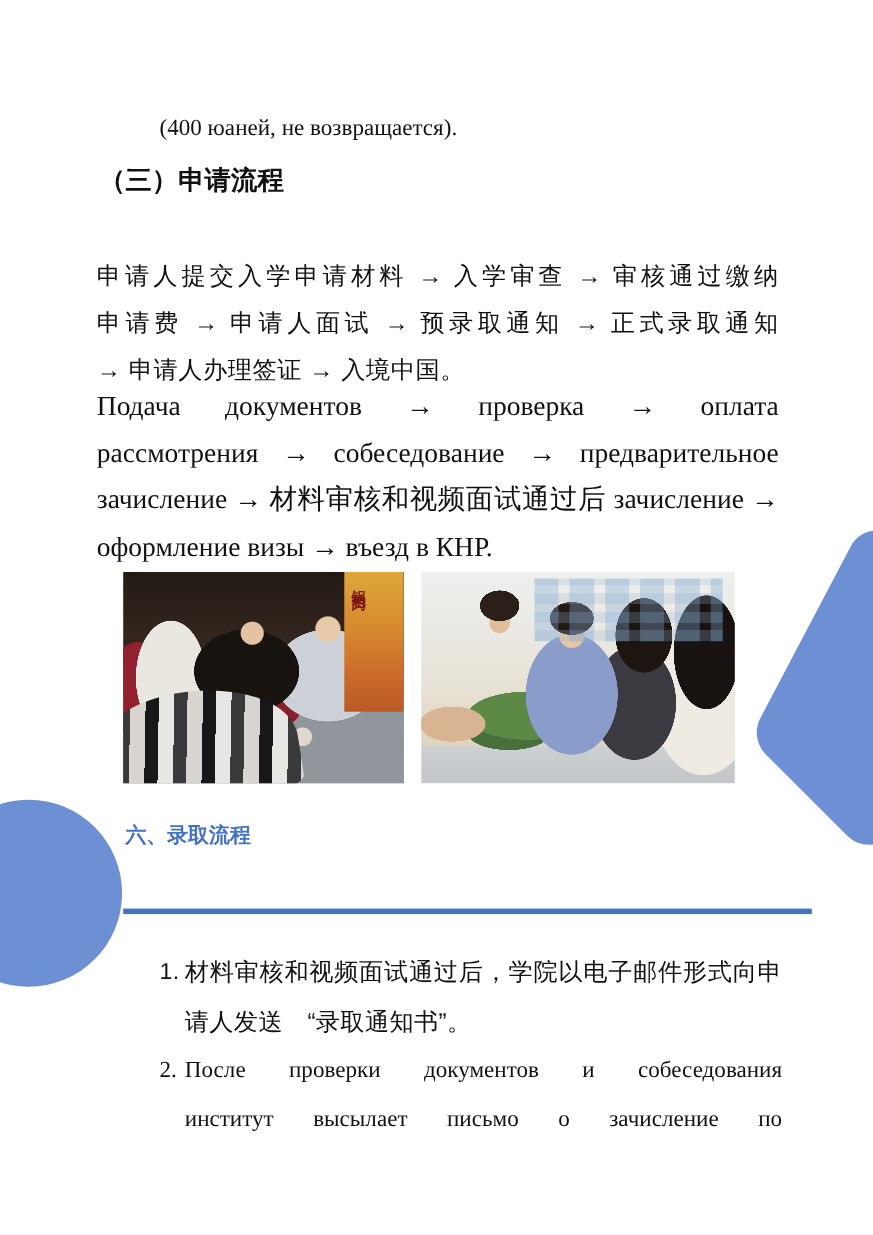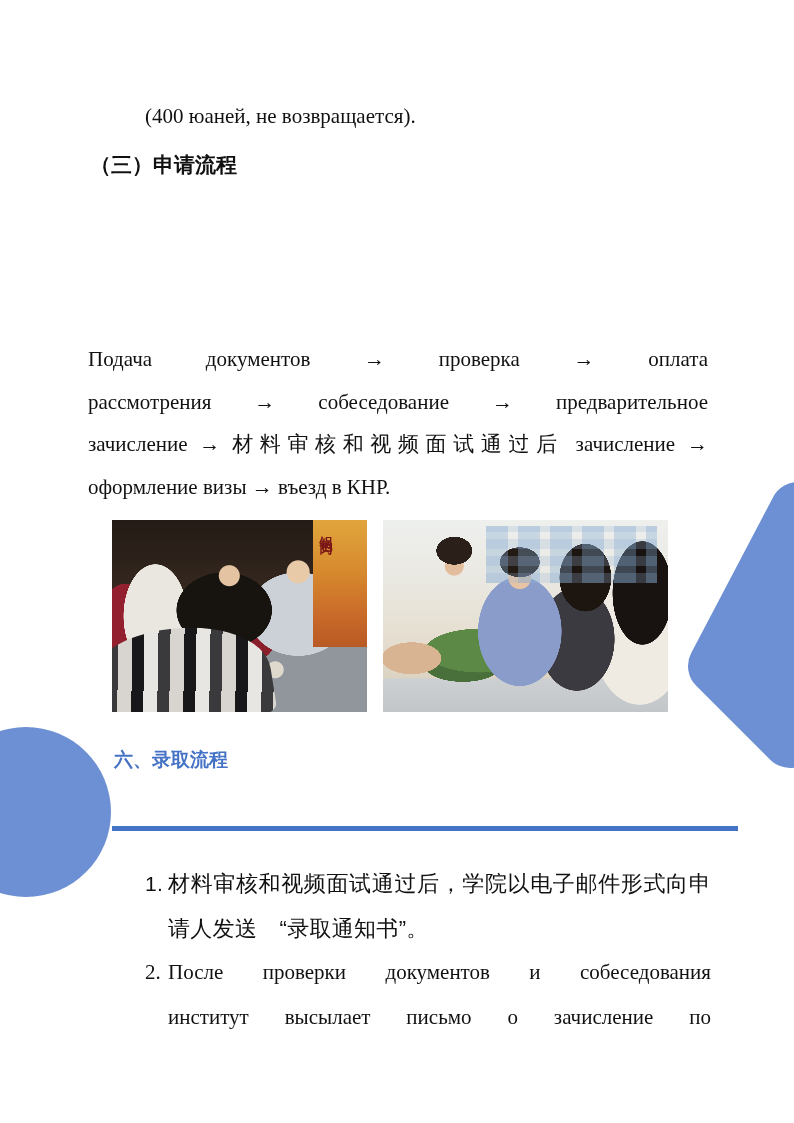--- a/index.html
+++ b/index.html
@@ -15,29 +15,29 @@
   .shape-circle {
     position:absolute; left:-59px; top:727px; width:170px; height:170px;
     border-radius:50%; background:var(--shape, #6C90D3);
   }
   .shape-tri { position:absolute; left:648px; top:458px; }
 
   
   .fee-note { position:absolute; left:145px; top:101px; font-size:21px; line-height:30px; }
   .h-apply-zh {
     position:absolute; left:90px; top:149px; margin:0;
-    font-size:21px; font-weight:bold; line-height:32px;
+    font-size:24px; font-weight:bold; line-height:32px;
   }
   .h-apply-ru {
     position:absolute; left:88px; top:194px; margin:0;
     font-size:21px; font-weight:bold; line-height:30px;
   }
   .flow { position:absolute; left:88px; width:620px; }
   .flow-zh { top:229px; font-size:22px; line-height:43px; letter-spacing:0.5px; }
-  .flow-ru { top:338px; font-size:21px; line-height:42.5px; }
+  .flow-ru { top:349px; font-size:25px; line-height:42.5px; }
   .ln { text-align:left; }
   .ln.j { text-align:justify; text-align-last:justify; }
 
   
   .photo { position:absolute; top:520px; height:192px; overflow:hidden; }
   .photo-left {
     left:112px; width:255px;
     background:
       radial-gradient(circle 11px at 73% 27%, #e8c9a8 0 11px, rgba(0,0,0,0) 12px),
       radial-gradient(circle 10px at 46% 29%, #e3c3a2 0 10px, rgba(0,0,0,0) 11px),
@@ -118,20 +118,25 @@
 
   <div class="shape-circle"></div>
   <svg class="shape-tri" width="170" height="350" viewBox="0 0 170 350">
     <polygon points="150,52 68,208 142,282" fill="#6C90D3" stroke="#6C90D3" stroke-width="56" stroke-linejoin="round"></polygon>
   </svg>
 
   <div class="fee-note ru">(400 юаней, не возвращается).</div>
 
   <h3 class="h-apply-zh zh">（三）申请流程</h3>
 
+  <div class="flow flow-zh zh">
+    <div class="ln j">申请人提交入学申请材料 → 入学审查 → 审核通过缴纳</div>
+    <div class="ln j">申请费 → 申请人面试 → 预录取通知 → 正式录取通知</div>
+    <div class="ln">→ 申请人办理签证 → 入境中国。</div>
+  </div>
 
   <div class="flow flow-ru ru">
     <div class="ln j">Подача документов → проверка → оплата</div>
     <div class="ln j">рассмотрения → собеседование → предварительное</div>
     <div class="ln j">зачисление → 材料审核和视频面试通过后 зачисление →</div>
     <div class="ln">оформление визы → въезд в КНР.</div>
   </div>
 
   <div class="photo photo-left">
     <div class="poster">

